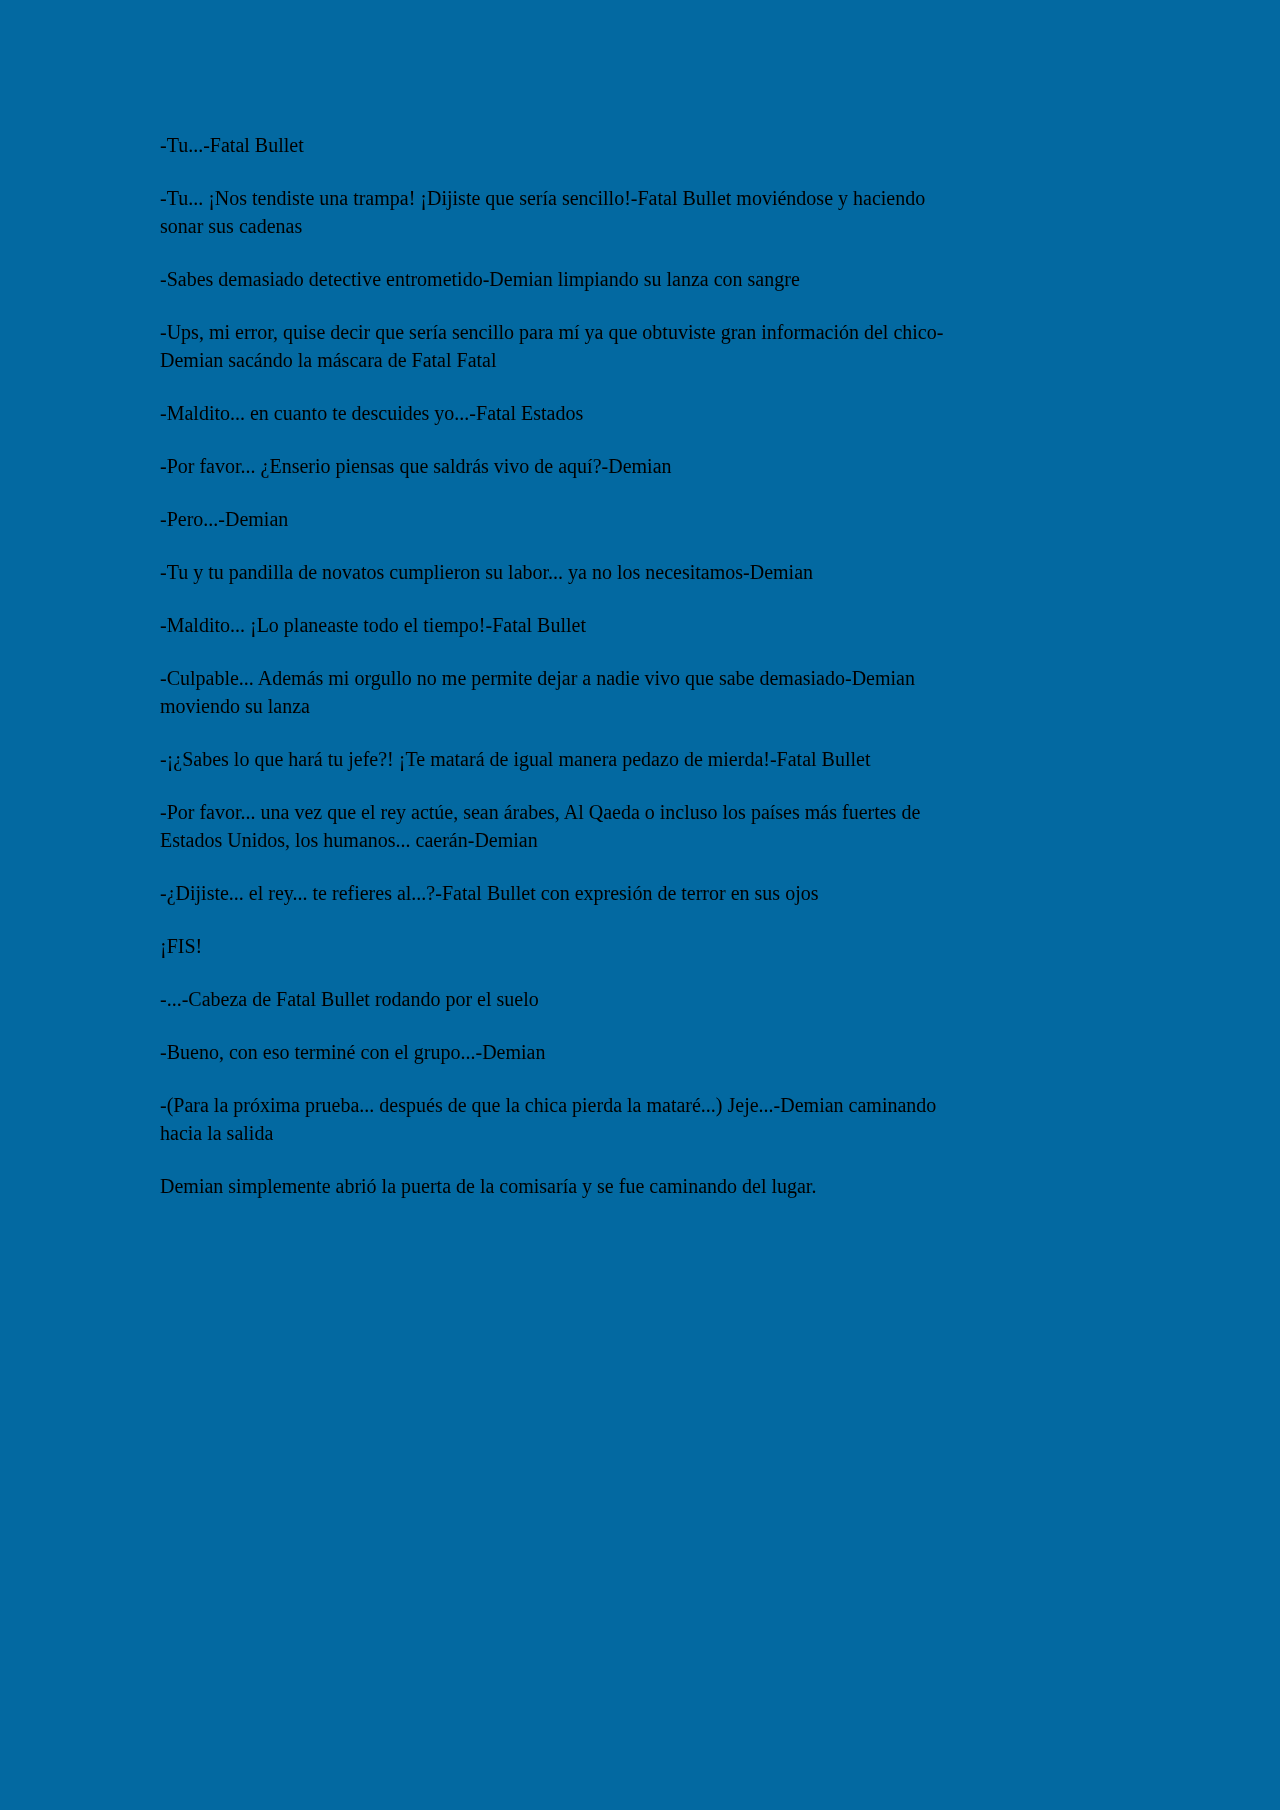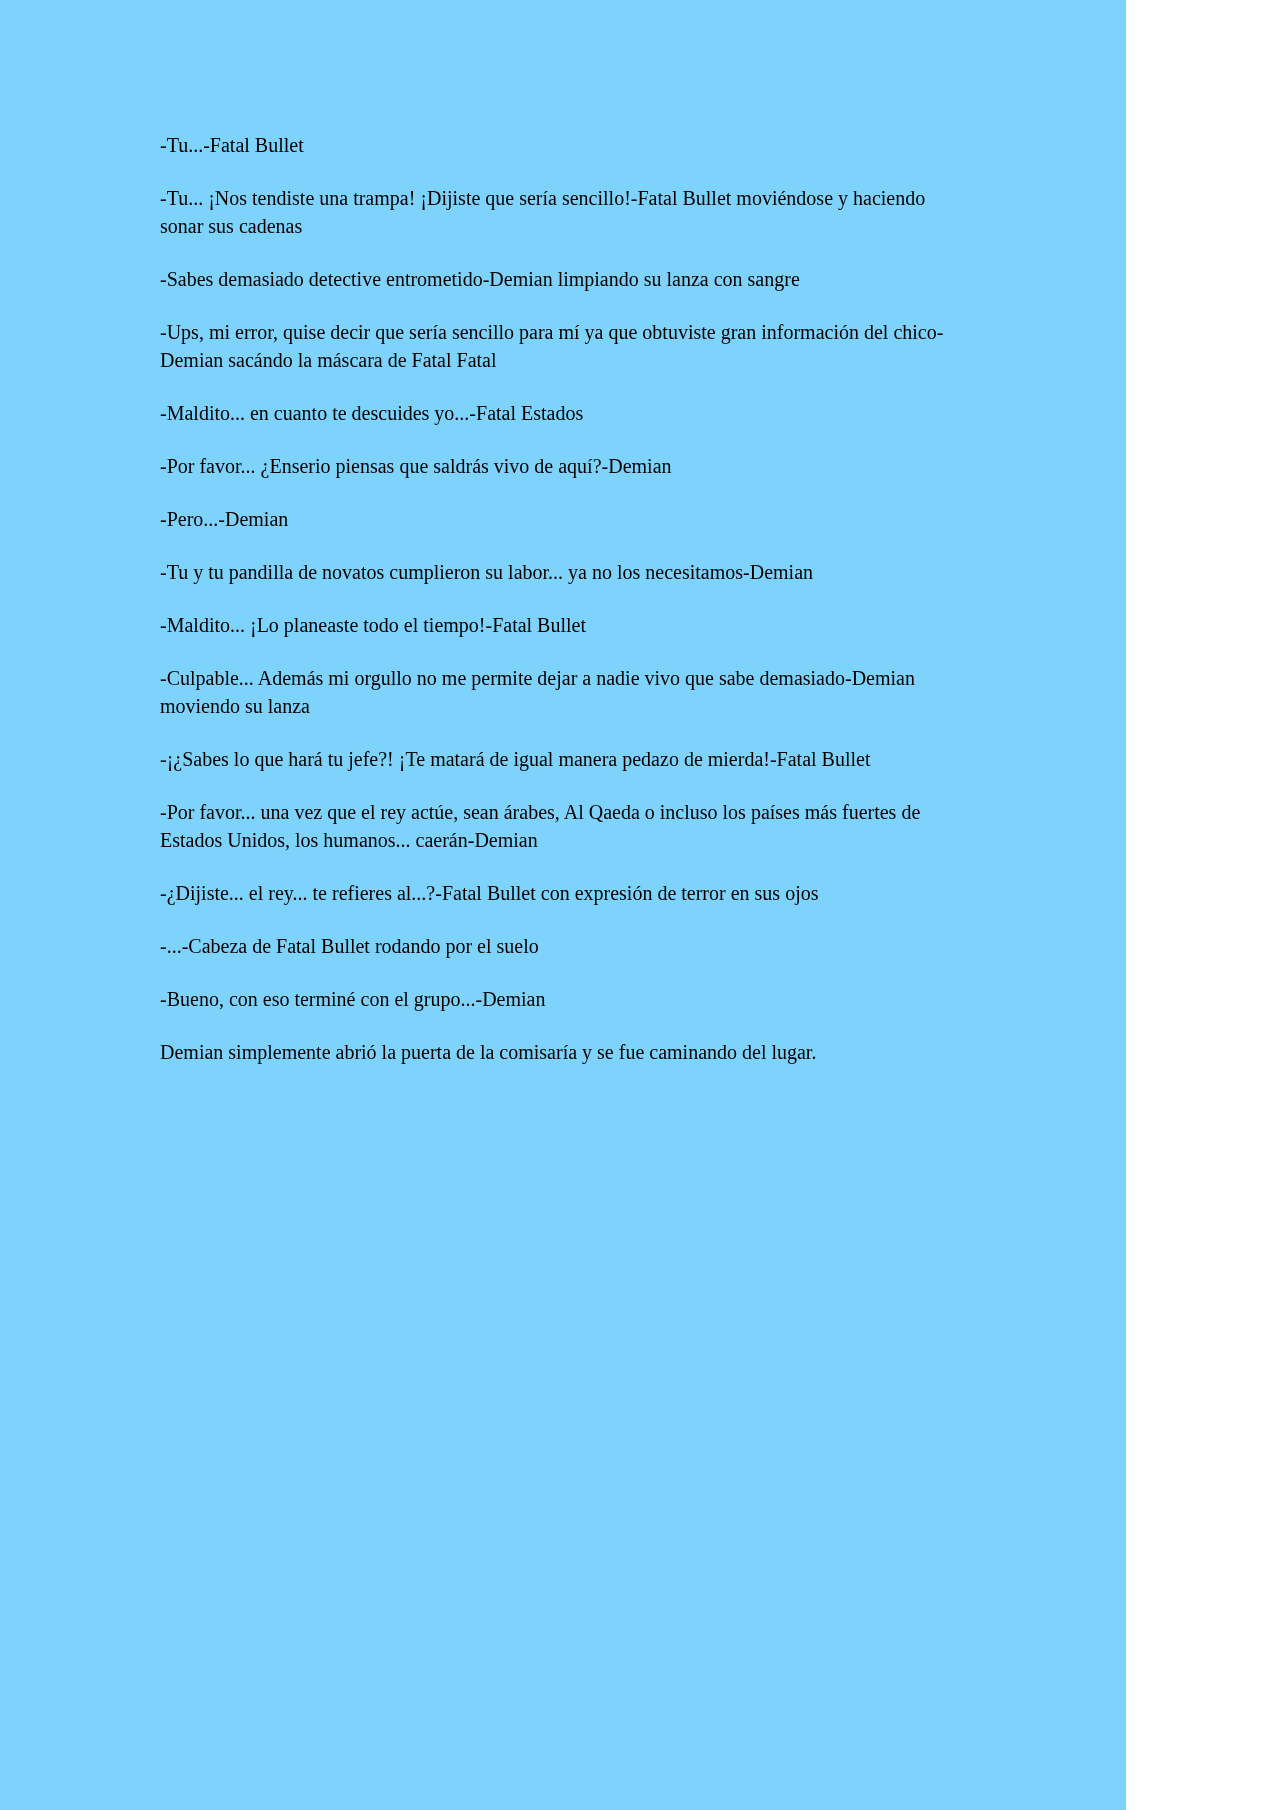--- a/index.html
+++ b/index.html
@@ -2,23 +2,23 @@
 <html><head>
 <meta charset="utf-8">
 <style>
   html, body {
     margin: 0;
     padding: 0;
     background: #ffffff;
   }
   .page {
     position: relative;
-    width: 1126px;
+    width: 1280px;
     height: 1810px;
-    background: #7dd3fc;
+    background: #0369a1;
     box-sizing: border-box;
     overflow: hidden;
     text-decoration: underline;
   }
   .doc-body {
     position: absolute;
     top: 131px;
     left: 160px;
     width: 790px;
     font-family: "Liberation Serif", "DejaVu Serif", serif;
@@ -45,17 +45,19 @@
       <p>-Ups, mi error, quise decir que sería sencillo para mí ya que obtuviste gran información del chico-Demian sacándo la máscara de Fatal Fatal</p>
       <p>-Maldito... en cuanto te descuides yo...-Fatal Estados</p>
       <p>-Por favor... ¿Enserio piensas que saldrás vivo de aquí?-Demian</p>
       <p>-Pero...-Demian</p>
       <p>-Tu y tu pandilla de novatos cumplieron su labor... ya no los necesitamos-Demian</p>
       <p>-Maldito... ¡Lo planeaste todo el tiempo!-Fatal Bullet</p>
       <p>-Culpable... Además mi orgullo no me permite dejar a nadie vivo que sabe demasiado-Demian moviendo su lanza</p>
       <p>-¡¿Sabes lo que hará tu jefe?! ¡Te matará de igual manera pedazo de mierda!-Fatal Bullet</p>
       <p>-Por favor... una vez que el rey actúe, sean árabes, Al Qaeda o incluso los países más fuertes de Estados Unidos, los humanos... caerán-Demian</p>
       <p>-¿Dijiste... el rey... te refieres al...?-Fatal Bullet con expresión de terror en sus ojos</p>
+      <p>¡FIS!</p>
       <p>-...-Cabeza de Fatal Bullet rodando por el suelo</p>
       <p>-Bueno, con eso terminé con el grupo...-Demian</p>
+      <p>-(Para la próxima prueba... después de que la chica pierda la mataré...) Jeje...-Demian caminando hacia la salida</p>
       <p>Demian simplemente abrió la puerta de la comisaría y se fue caminando del lugar.</p>
     </div>
 </div>
 
 </body></html>

